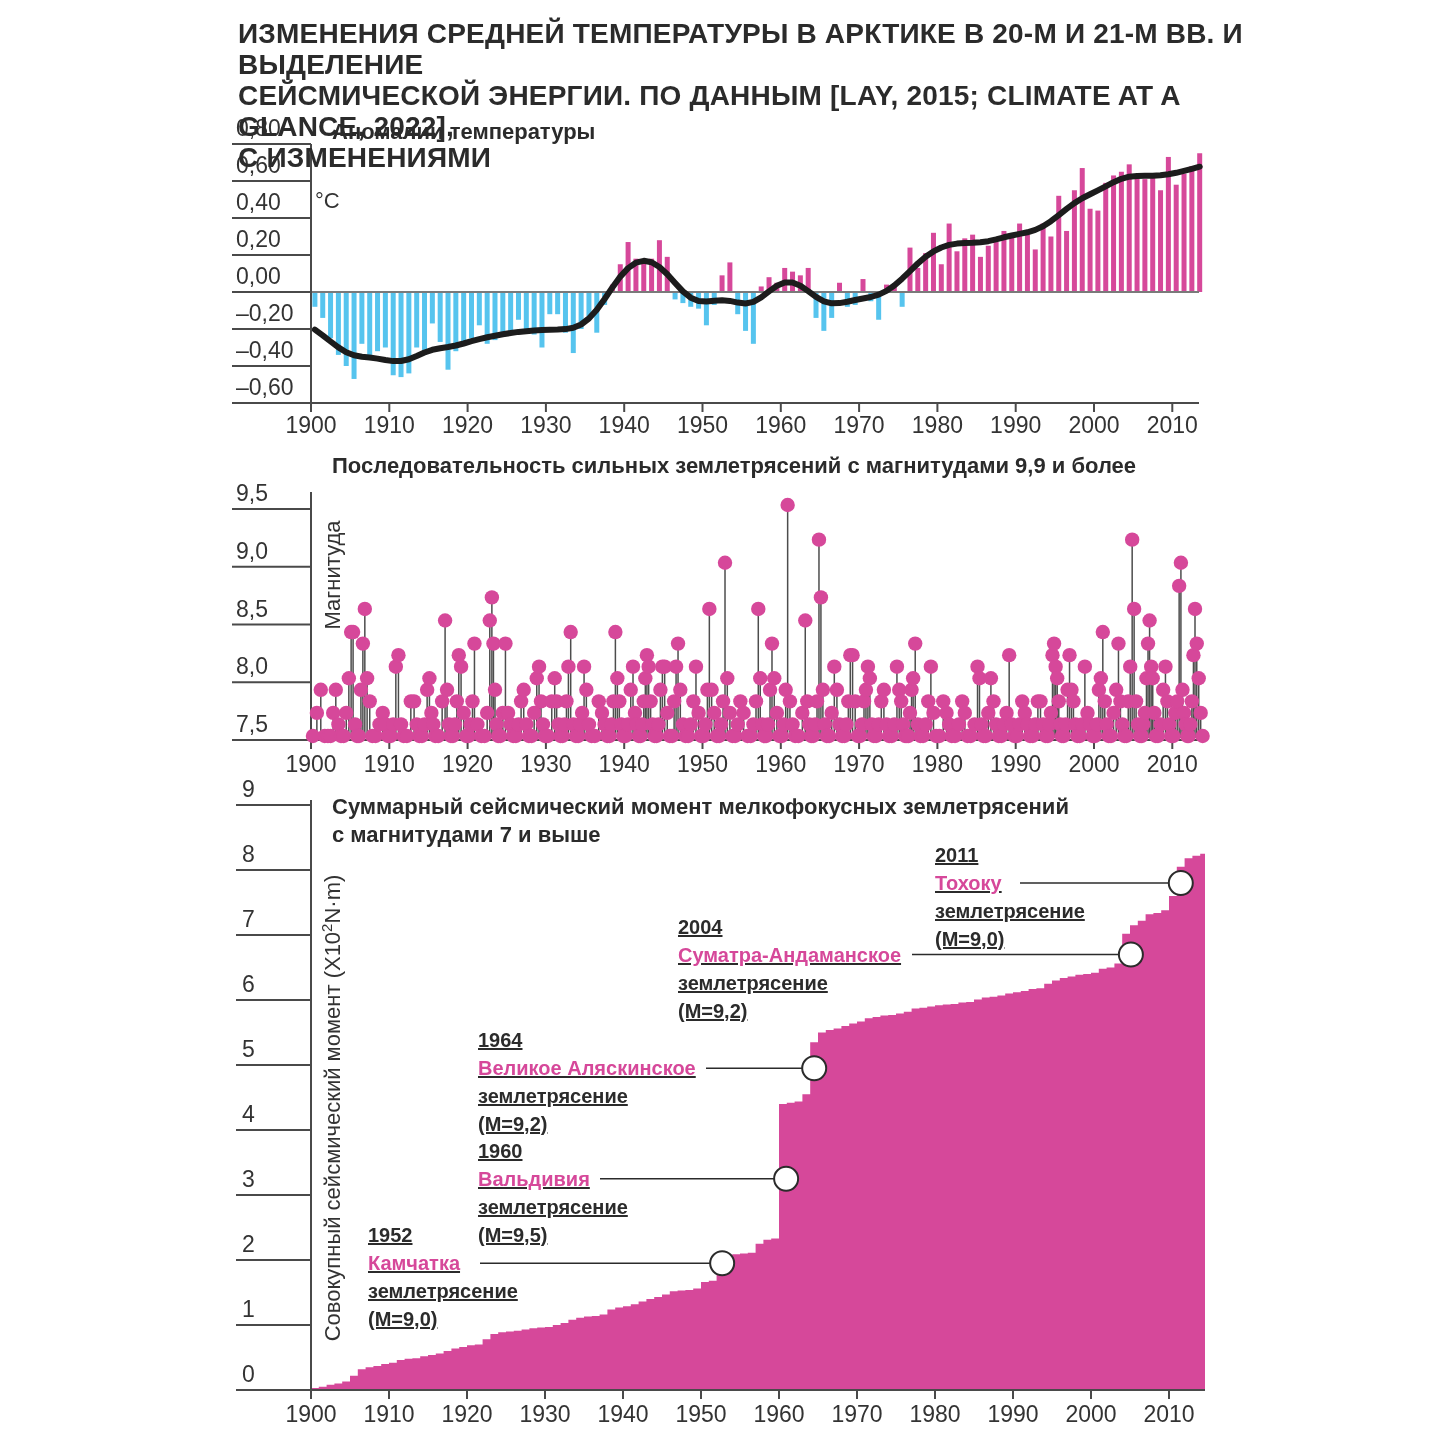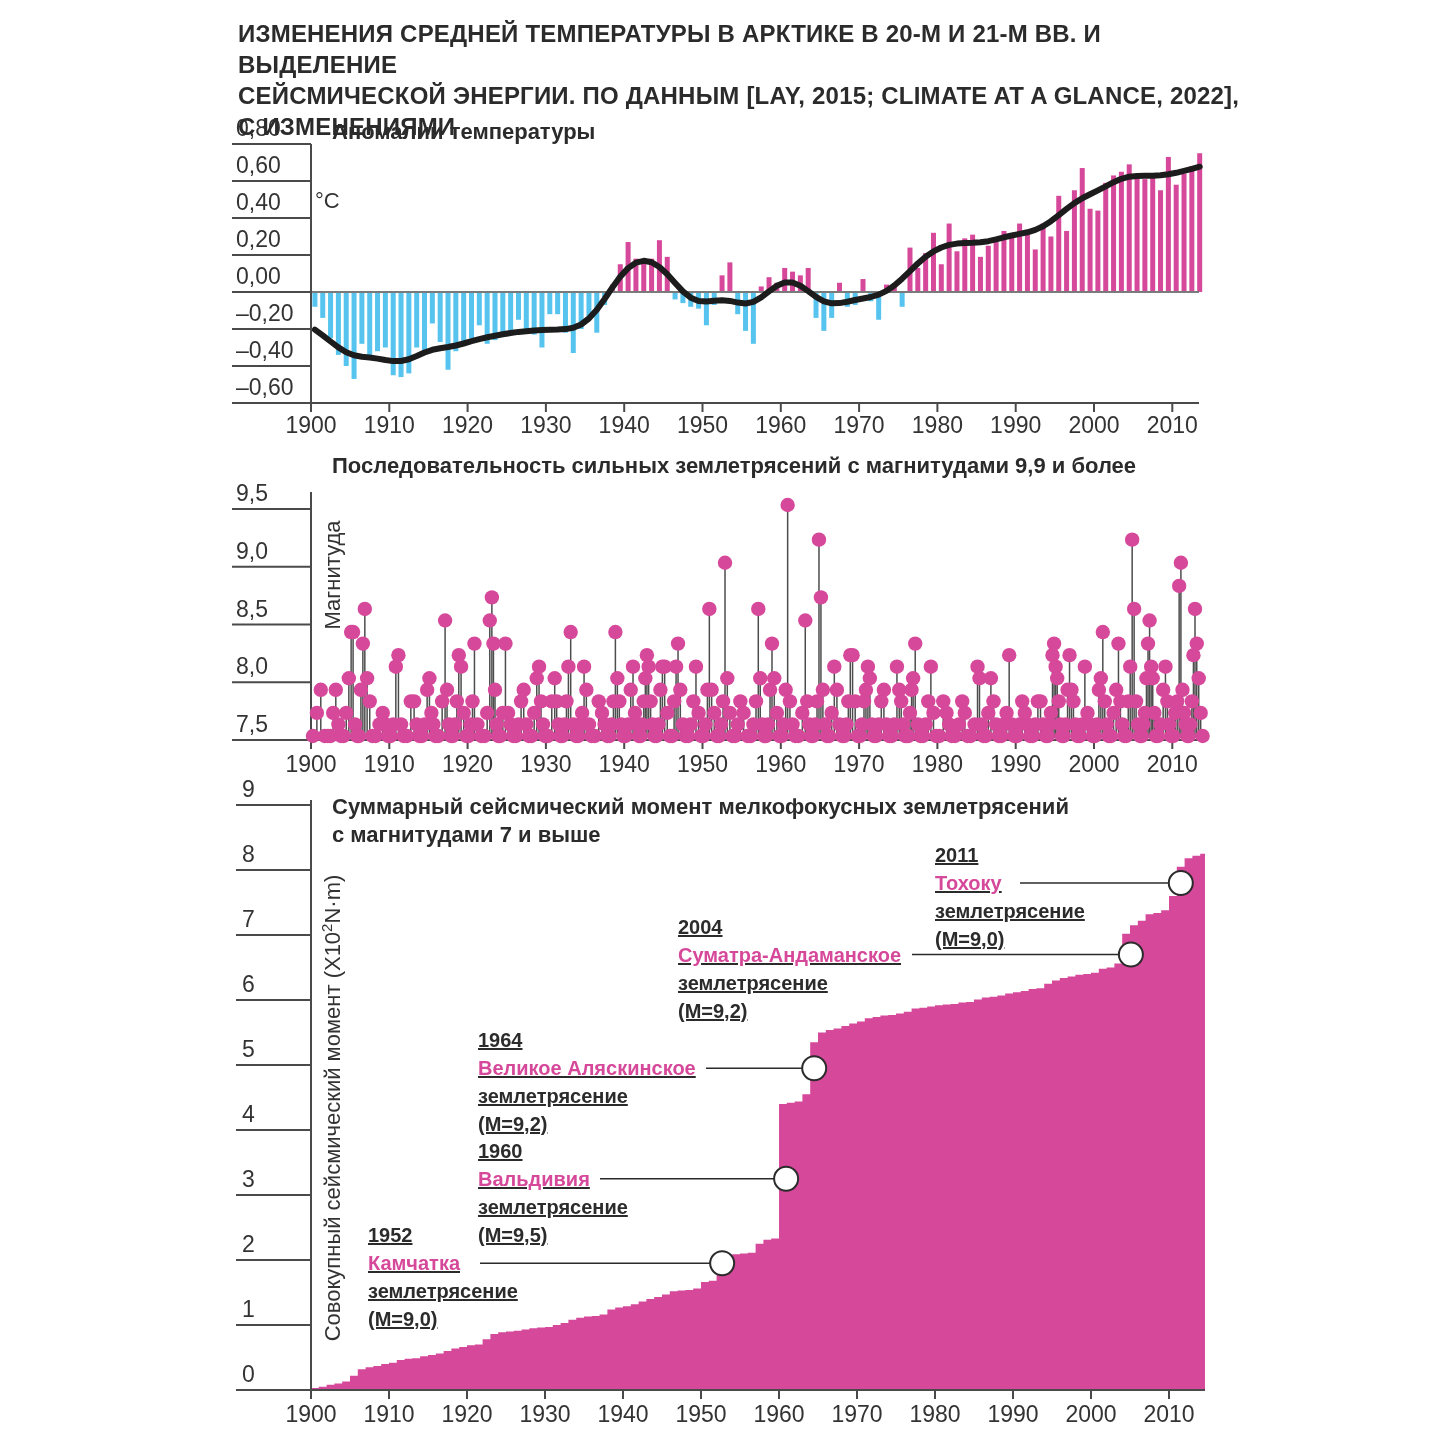--- a/index.html
+++ b/index.html
@@ -1,21 +1,21 @@
 <!DOCTYPE html>
 <html><head>
 <meta charset="utf-8">
 <style>
   html,body{margin:0;padding:0;background:#ffffff;}
   #page{position:relative;width:1440px;height:1440px;background:#fff;overflow:hidden;
         font-family:"Liberation Sans",sans-serif;}
   #plot{position:absolute;left:0;top:0;}
   svg text{font-family:"Liberation Sans",sans-serif;fill:#333;}
   .main-title{position:absolute;left:238px;top:18px;width:1010px;
-              font-size:24px;font-weight:bold;color:#2b2b2b;line-height:31px;letter-spacing:.2px;}
+              font-size:28px;font-weight:bold;color:#2b2b2b;line-height:31px;letter-spacing:.2px;}
   .chart-title{position:absolute;font-size:22px;font-weight:bold;color:#2b2b2b;line-height:28px;}
   .unit-label{position:absolute;font-size:22px;color:#333;}
   .anno{position:absolute;font-size:20px;font-weight:bold;color:#2b2b2b;line-height:28px;white-space:nowrap;text-decoration:underline;}
   .anno .name{color:#d6489a;}
 </style>
 </head>
 <body>
 
 <div id="page">
   <svg id="plot" width="1440" height="1440" viewBox="0 0 1440 1440">

